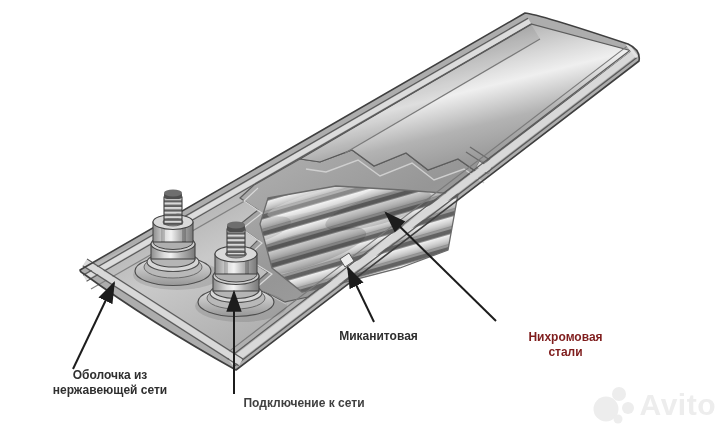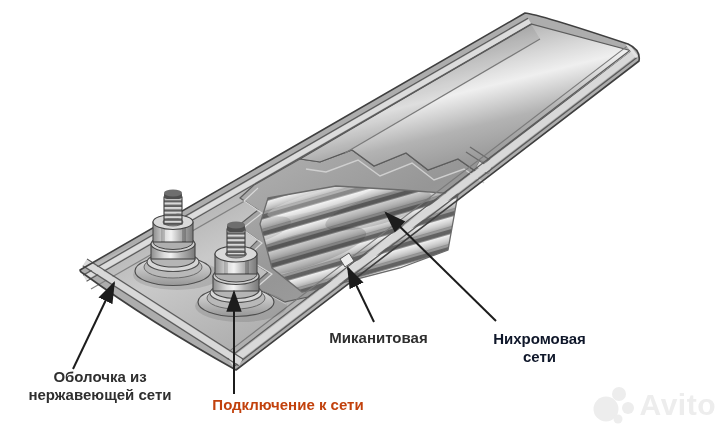--- a/index.html
+++ b/index.html
@@ -1,19 +1,19 @@
 <!DOCTYPE html>
 <html><head>
 <meta charset="utf-8">
 <style>
   html,body{margin:0;padding:0;background:#fff;}
   #stage{position:relative;width:720px;height:432px;background:#ffffff;overflow:hidden;
          font-family:"Liberation Sans", sans-serif;}
   #diagram{position:absolute;left:0;top:0;}
-  .callout{position:absolute;text-align:center;font-weight:700;font-size:15px;
+  .callout{position:absolute;text-align:center;font-weight:700;font-size:12px;
            line-height:1.22;color:#2f2f2f;white-space:nowrap;}
   .callout span{display:block;}
   #wm{position:absolute;right:4px;bottom:4px;display:flex;align-items:center;gap:5px;
       font-weight:700;font-size:30px;color:#ededed;letter-spacing:.5px;user-select:none;}
 </style>
 </head>
 <body>
 
 <div id="stage">
 
@@ -161,33 +161,33 @@
     </g>
 
     <g fill="none" stroke-width="2">
       <line x1="73" y1="369" x2="114" y2="283" marker-end="url(#ah)" stroke="#1c1c1c"></line>
       <line x1="234" y1="394" x2="234" y2="292" marker-end="url(#ah)" stroke="#1c1c1c"></line>
       <line x1="374" y1="322" x2="348" y2="268" marker-end="url(#ah)" stroke="#1c1c1c"></line>
       <line x1="496" y1="321" x2="386" y2="213" marker-end="url(#ah)" stroke="#1c1c1c"></line>
     </g>
   </svg>
 
-  <div class="callout" style="left: 5px; top: 368px; width: 190px; color: rgb(47, 47, 47);">
+  <div class="callout" style="left: 15px; top: 368px; width: 190px; color: rgb(47, 47, 47);">
     <span>Оболочка из</span>
     <span>нержавеющей сети</span>
   </div>
-  <div class="callout" style="left: 188px; top: 396px; width: 200px; color: #c2410c;">
+  <div class="callout" style="left: 204px; top: 396px; width: 200px; color: #404040;">
     <span>Подключение к сети</span>
   </div>
   <div class="callout" style="left: 316px; top: 329px; width: 125px; color: rgb(47, 47, 47);">
     <span>Миканитовая</span>
   </div>
-  <div class="callout" style="left: 482px; top: 330px; width: 115px; color: #0f172a;">
+  <div class="callout" style="left: 508px; top: 330px; width: 115px; color: #7f1d1d;">
     <span>Нихромовая</span>
-    <span>сети</span>
+    <span>стали</span>
   </div>
 
   <div id="wm" style="color: rgb(237, 237, 237);">
     <svg width="50" height="46" viewBox="0 0 50 46">
       <circle cx="21" cy="27" r="12.5" fill="#ededed"></circle>
       <circle cx="34" cy="12" r="7" fill="#ededed"></circle>
       <circle cx="43" cy="26" r="6" fill="#ededed"></circle>
       <circle cx="33" cy="37" r="4.5" fill="#ededed"></circle>
     </svg>
     <span>Avito</span>

